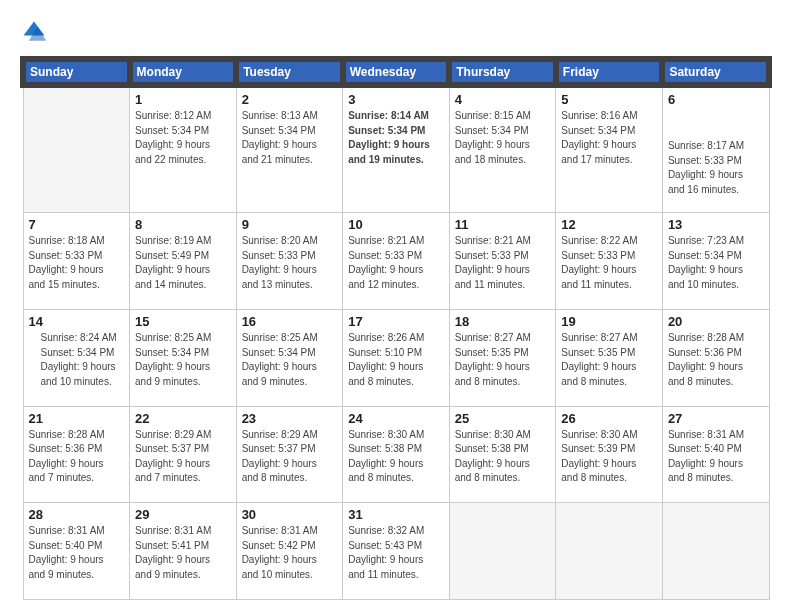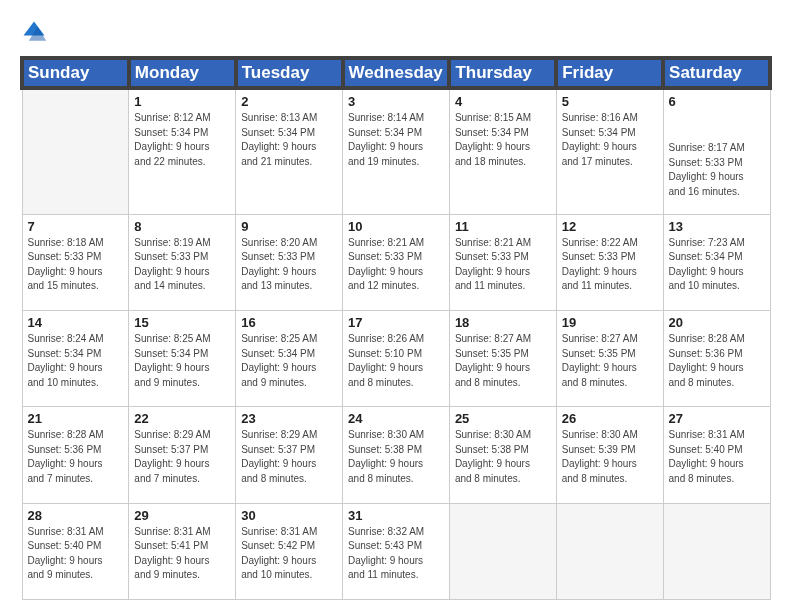--- a/index.html
+++ b/index.html
@@ -55,25 +55,25 @@
     .calendar {
       flex: 1;
       border: 1px solid #ccc;
       border-collapse: collapse;
       width: 100%;
       table-layout: fixed;
     }
     .calendar th {
       background: #3366bb;
       color: #fff;
-      font-size: 17px;
+      font-size: 12px;
       font-weight: bold;
       padding: 3px 4px;
       text-align: left;
-      border: 4px solid #404040;
+      border: 6px solid #404040;
     }
     .calendar td {
       border: 1px solid #ccc;
       vertical-align: top;
       padding: 4px 5px;
       font-size: 9.5px;
       color: #333;
       height: 88px;
     }
     .calendar td.empty {
@@ -137,21 +137,21 @@
           </td>
           <td>
             <span class="day-number">2</span>
             <div class="day-info" style="white-space: pre-line;">Sunrise: 8:13 AM
 Sunset: 5:34 PM
 Daylight: 9 hours
 and 21 minutes.</div>
           </td>
           <td>
             <span class="day-number">3</span>
-            <div class="day-info" style="white-space: pre-line;">Sunrise: 8:14 AM
+            <div class="day-info" style="white-space: pre-line; font-weight: bold;">Sunrise: 8:14 AM
 Sunset: 5:34 PM
 Daylight: 9 hours
 and 19 minutes.</div>
           </td>
           <td>
             <span class="day-number">4</span>
             <div class="day-info" style="white-space: pre-line;">Sunrise: 8:15 AM
 Sunset: 5:34 PM
 Daylight: 9 hours
 and 18 minutes.</div>
@@ -175,21 +175,21 @@
           <td>
             <span class="day-number">7</span>
             <div class="day-info" style="white-space: pre-line;">Sunrise: 8:18 AM
 Sunset: 5:33 PM
 Daylight: 9 hours
 and 15 minutes.</div>
           </td>
           <td>
             <span class="day-number">8</span>
             <div class="day-info" style="white-space: pre-line;">Sunrise: 8:19 AM
-Sunset: 5:33 PM
+Sunset: 5:49 PM
 Daylight: 9 hours
 and 14 minutes.</div>
           </td>
           <td>
             <span class="day-number">9</span>
             <div class="day-info" style="white-space: pre-line;">Sunrise: 8:20 AM
 Sunset: 5:33 PM
 Daylight: 9 hours
 and 13 minutes.</div>
           </td>
@@ -218,21 +218,21 @@
             <span class="day-number">13</span>
             <div class="day-info" style="white-space: pre-line;">Sunrise: 7:23 AM
 Sunset: 5:34 PM
 Daylight: 9 hours
 and 10 minutes.</div>
           </td>
         </tr>
         <tr>
           <td>
             <span class="day-number">14</span>
-            <div class="day-info" style="white-space: pre-line;">Sunrise: 8:24 AM
+            <div class="day-info" style="white-space: pre-line; margin-left: 12px;">Sunrise: 8:24 AM
 Sunset: 5:34 PM
 Daylight: 9 hours
 and 10 minutes.</div>
           </td>
           <td>
             <span class="day-number">15</span>
             <div class="day-info" style="white-space: pre-line;">Sunrise: 8:25 AM
 Sunset: 5:34 PM
 Daylight: 9 hours
 and 9 minutes.</div>

